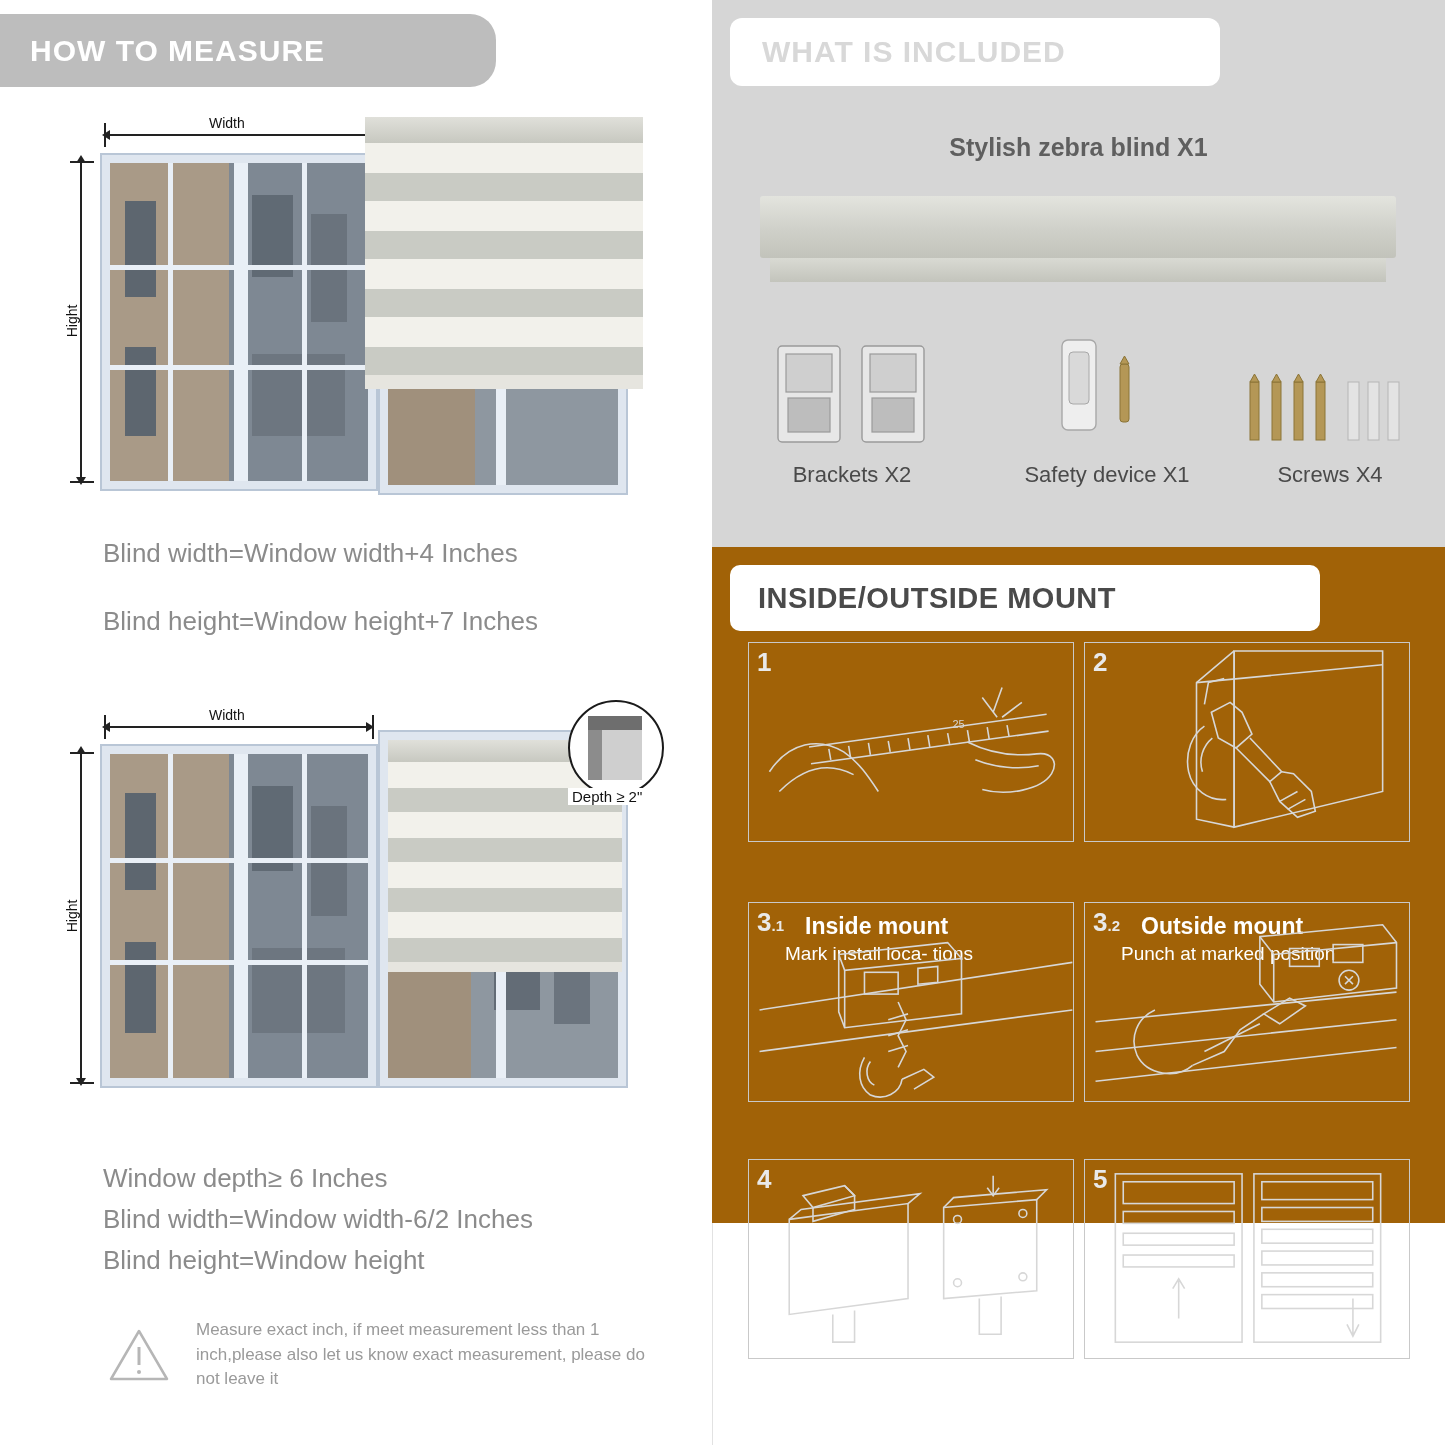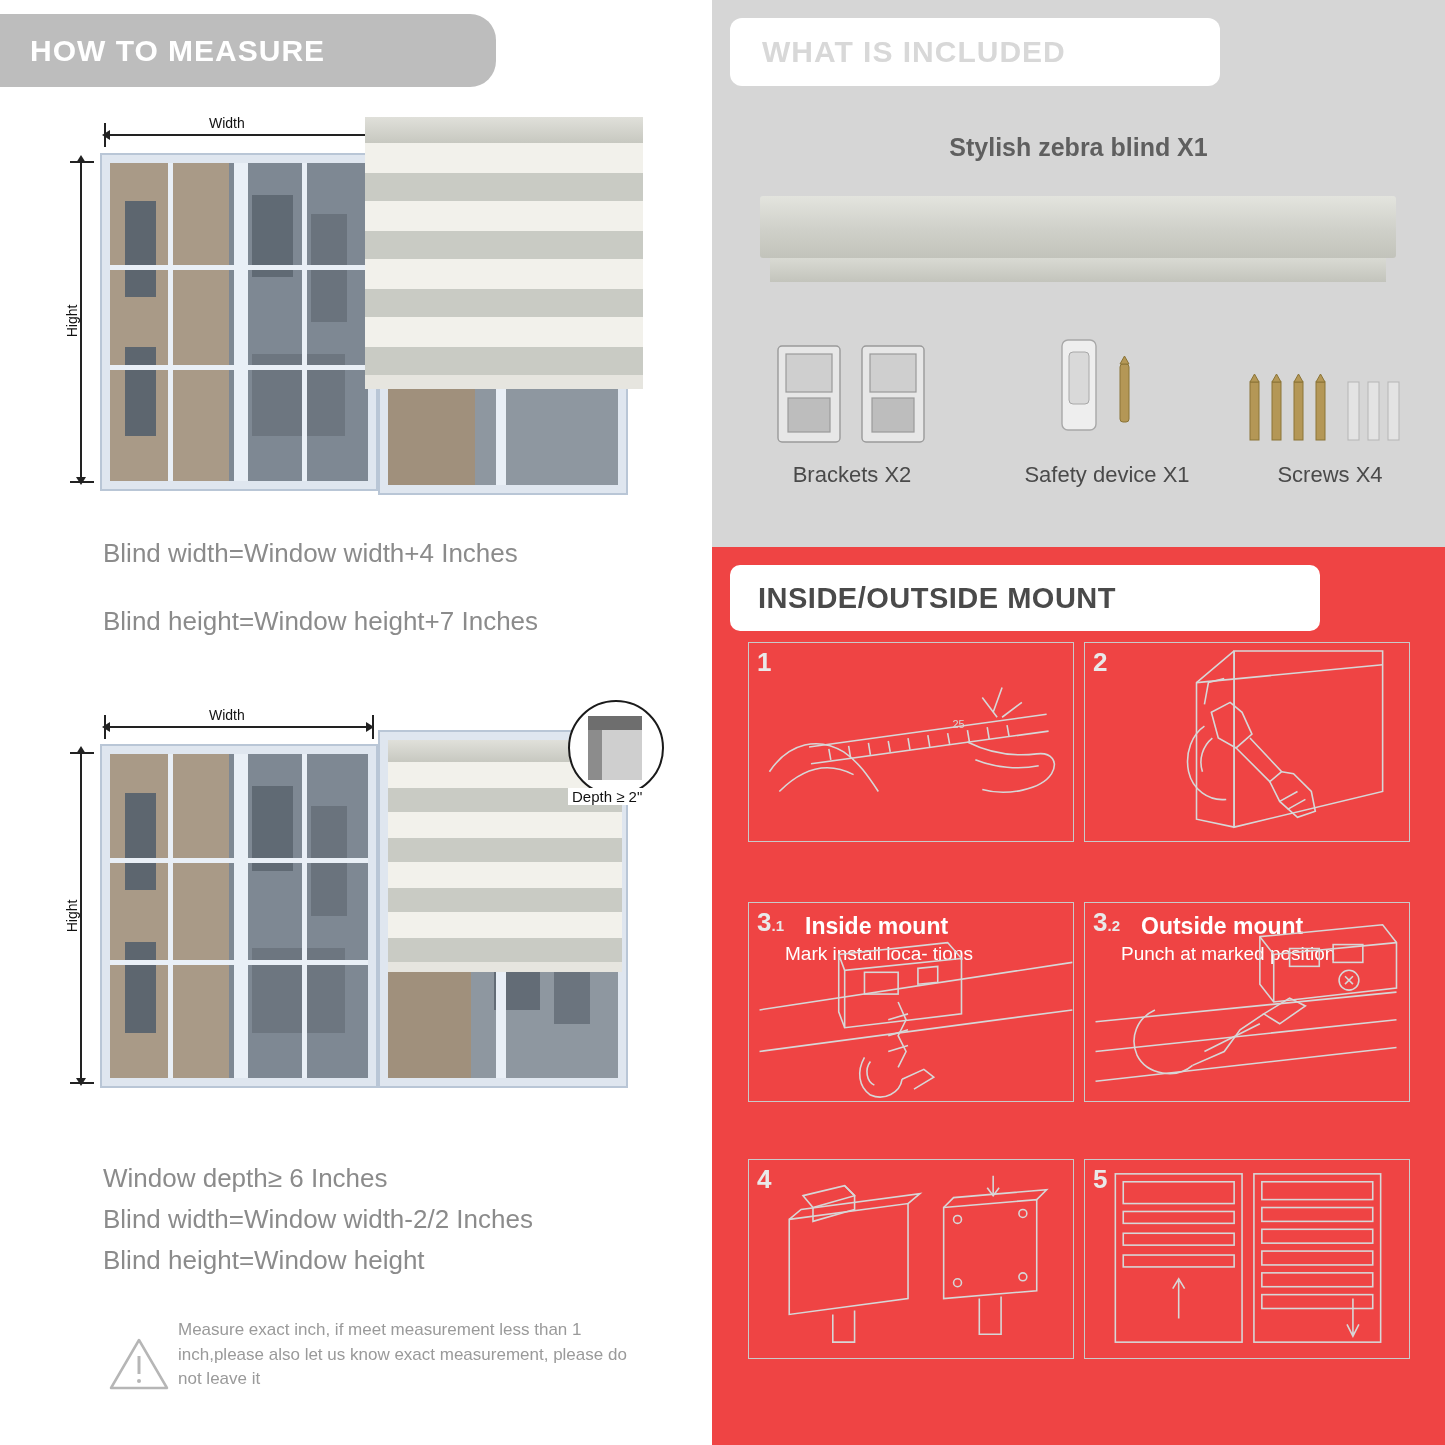--- a/index.html
+++ b/index.html
@@ -73,21 +73,21 @@
 
   .heading{
     position:absolute;
     font-size:34px;color:#4b4b4b;
   }
   .subline{
     position:absolute;
     font-size:26px;color:#8b8b8b;
   }
 
-  .note-wrap{position:absolute;display:flex;gap:8px;align-items:flex-end;}
+  .note-wrap{position:absolute;display:flex;gap:26px;align-items:center;}
   .warn-tri{width:62px;height:56px;position:relative;flex:0 0 auto;}
   .note-text{font-size:17px;color:#9a9a9a;line-height:1.45;}
 
   
   .right{position:relative;width:733px;height:1445px;}
   .incl{
     position:absolute;left:0;top:0;width:733px;height:547px;
     background:#d6d6d6;
   }
   .tab-incl{
@@ -107,22 +107,22 @@
   }
   .incl-rail2{
     position:absolute;left:58px;top:258px;width:616px;height:24px;
     background:linear-gradient(180deg,#d9dad3,#c3c4bc);
   }
   .incl-item-label{
     position:absolute;font-size:22px;color:#4a4a4a;text-align:center;
   }
 
   .mount{
-    position:absolute;left:0;top:547px;width:733px;height:898px;
-    background:#ef4444;
+    position:absolute;left:0;top:547px;width:733px;height:676px;
+    background:#a16207;
   }
   .tab-mount{
     position:absolute;left:18px;top:18px;width:590px;height:66px;
     background:#ffffff;color:#4a4a4a;font-size:29px;font-weight:bold;
     letter-spacing:.5px;display:flex;align-items:center;padding-left:28px;
     border-radius:10px;box-sizing:border-box;
   }
   .step{
     position:absolute;border:1px solid #c9c9c9;
     box-sizing:border-box;
@@ -271,21 +271,21 @@
 
       <div style="position:absolute;left:508px;top:0px;width:92px;height:92px;border:2px solid #1a1a1a;border-radius:50%;overflow:hidden;background:#fff;">
         <div style="position:absolute;left:18px;top:14px;width:54px;height:14px;background:#6e6e6e;"></div>
         <div style="position:absolute;left:18px;top:28px;width:14px;height:50px;background:#8c8c8c;"></div>
         <div style="position:absolute;left:32px;top:28px;width:40px;height:50px;background:#cfcfcf;"></div>
       </div>
       <div class="dimlabel" style="left:508px;top:88px;font-size:15px;">Depth ≥ 2"</div>
     </div>
 
     <div class="subline" style="left:103px;top:1163px;">Window depth≥ 6 Inches</div>
-    <div class="subline" style="left:103px;top:1204px;">Blind width=Window width-2/2 Inches</div>
+    <div class="subline" style="left:103px;top:1204px;">Blind width=Window width-6/2 Inches</div>
     <div class="subline" style="left:103px;top:1245px;">Blind height=Window height</div>
 
     <div class="note-wrap" style="left:108px;top:1318px;width:540px;">
       <div class="warn-tri">
         <svg viewBox="0 0 62 56" width="62" height="56">
           <polygon points="31,4 59,52 3,52" fill="none" stroke="#b6b6b6" stroke-width="2.5" stroke-linejoin="round"></polygon>
           <line x1="31" y1="20" x2="31" y2="38" stroke="#b6b6b6" stroke-width="3"></line>
           <circle cx="31" cy="45" r="2" fill="#b6b6b6" stroke="none"></circle>
         </svg>
       </div>

